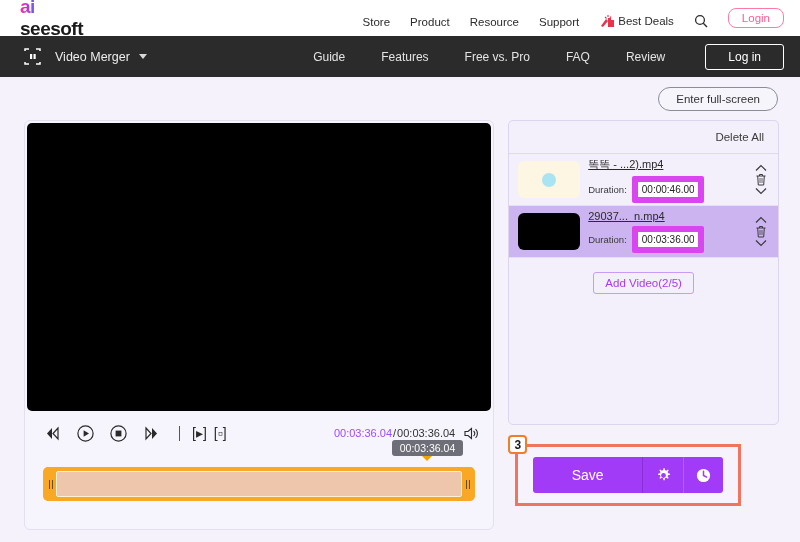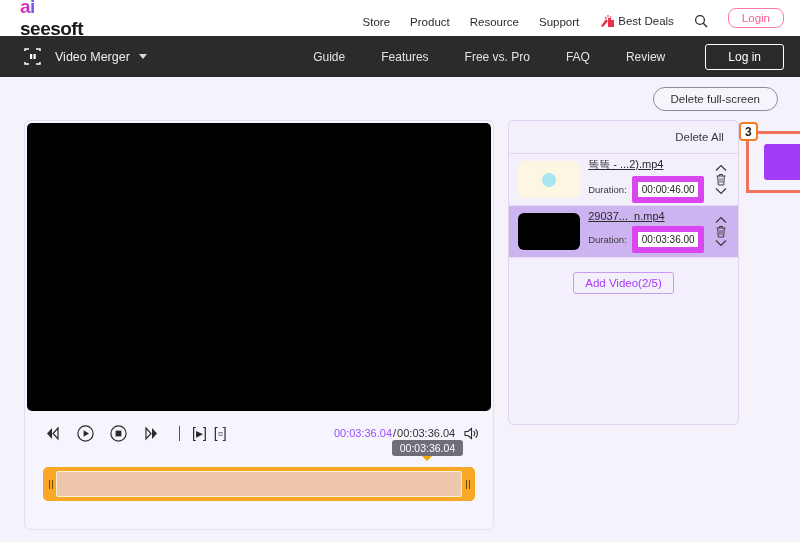--- a/index.html
+++ b/index.html
@@ -248,21 +248,22 @@
     height: 26px;
     background: #eec6ab;
     border: 1px solid #fff0d8;
     border-radius: 2px;
   }
 
   
   .side {
     width: 288px;
     display: flex;
-    flex-direction: row;
+    flex-direction: column;
+    gap: 8px;
   }
   .list-card {
     background: #f3effb;
     border: 1px solid #ddd5f0;
     border-radius: 5px;
     height: 305px;
     overflow: hidden;
     display: flex;
     flex-direction: column;
   }
@@ -452,21 +453,21 @@
     <a href="#">Review</a>
   </div>
   <div class="navbtns">
     <button class="btn-login">Log in</button>
   </div>
 </div>
 
 <div class="page">
 
   <div class="fs-row">
-    <button class="fs-btn">Delete full-screen</button>
+    <button class="fs-btn">Enter full-screen</button>
   </div>
 
   <div class="content">
 
     <div class="player-card">
       <div class="video-stage"></div>
 
       <div class="ctrl-row">
         <svg class="ctrl" viewBox="0 0 19 19">
           <path d="M9 4 L4 9.5 L9 15 Z" fill="#2a2a2a"></path>

